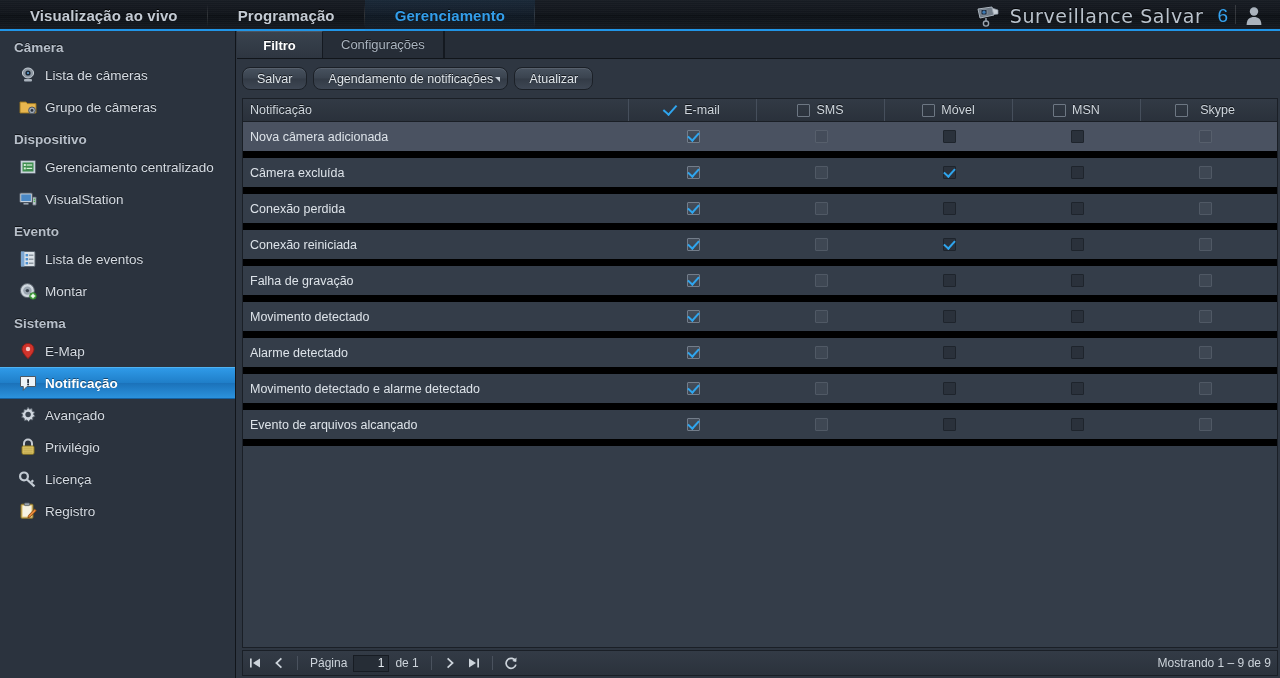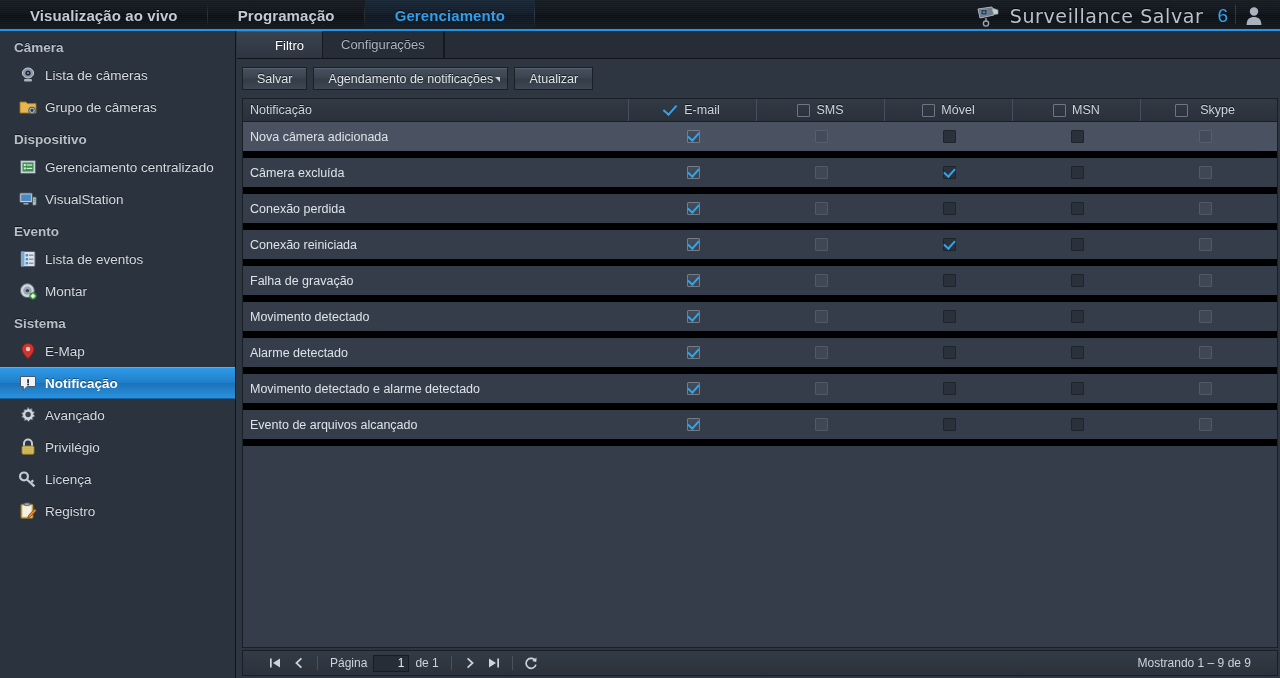--- a/index.html
+++ b/index.html
@@ -112,41 +112,40 @@
     height: 27px; min-width: 86px;
     padding: 0 18px;
     display: flex; align-items: center; justify-content: center;
     font-size: 13px; color: #a9b3be;
     background: #262d37;
     border-right: 1px solid #141920;
     cursor: pointer;
     text-shadow: 0 -1px 0 rgba(0,0,0,.6);
   }
   .tab.active {
-    color: #ffffff; font-weight: normal;
+    color: #ffffff; font-weight: bold;
     background: linear-gradient(180deg, #39424e 0%, #2e3641 100%);
     border-top: 1px solid #4a5musi;
-    justify-content: flex-end;
   }
   .tab.active { border-top: 1px solid #4a5563; }
   .tab-filler { flex: 1; height: 27px; background: #262d37; border-left: 1px solid #141920; }
 
   .toolbar {
     height: 34px; padding: 5px 0 0 5px;
     display: flex; align-items: center; gap: 6px;
     background: #2e3641;
   }
   .btn {
     height: 23px;
     padding: 0 14px;
     display: flex; align-items: center; justify-content: center;
     font-size: 12.5px; color: #dfe5ea;
     background: linear-gradient(180deg, #48525f 0%, #3a434f 48%, #333b46 52%, #3e4754 100%);
     border: 1px solid #1b2027;
-    border-radius: 0;
+    border-radius: 8px;
     box-shadow: inset 0 1px 0 rgba(255,255,255,.09);
     text-shadow: 0 -1px 0 rgba(0,0,0,.65);
     cursor: pointer;
     white-space: nowrap;
   }
   .btn.split { position: relative; min-width: 195px; justify-content: center; }
   .btn.split .caret {
     position: absolute; right: 7px; top: 50%; margin-top: -2px;
     width: 0; height: 0;
     border-left: 5px solid transparent; border-top: 5px solid #c8d0d8;
@@ -222,21 +221,21 @@
     border-width: 0 2px 2px 0;
     transform: rotate(42deg);
   }
 
   
   .footer {
     position: absolute; left: 5px; right: 2px; bottom: 2px; height: 26px;
     background: linear-gradient(180deg, #333b46 0%, #2b323c 100%);
     border: 1px solid #1a1f26;
     display: flex; align-items: center;
-    padding: 0 20px;
+    padding: 0 0;
   }
   .pgbtn {
     width: 24px; height: 22px;
     display: flex; align-items: center; justify-content: center;
     color: #cdd4db; font-size: 13px; cursor: pointer;
   }
   .vsep { width: 1px; height: 14px; background: #4a525e; margin: 0 6px; }
   .pglabel { font-size: 12px; color: #cdd4db; margin: 0 6px; }
   .pginput {
     width: 36px; height: 17px;

